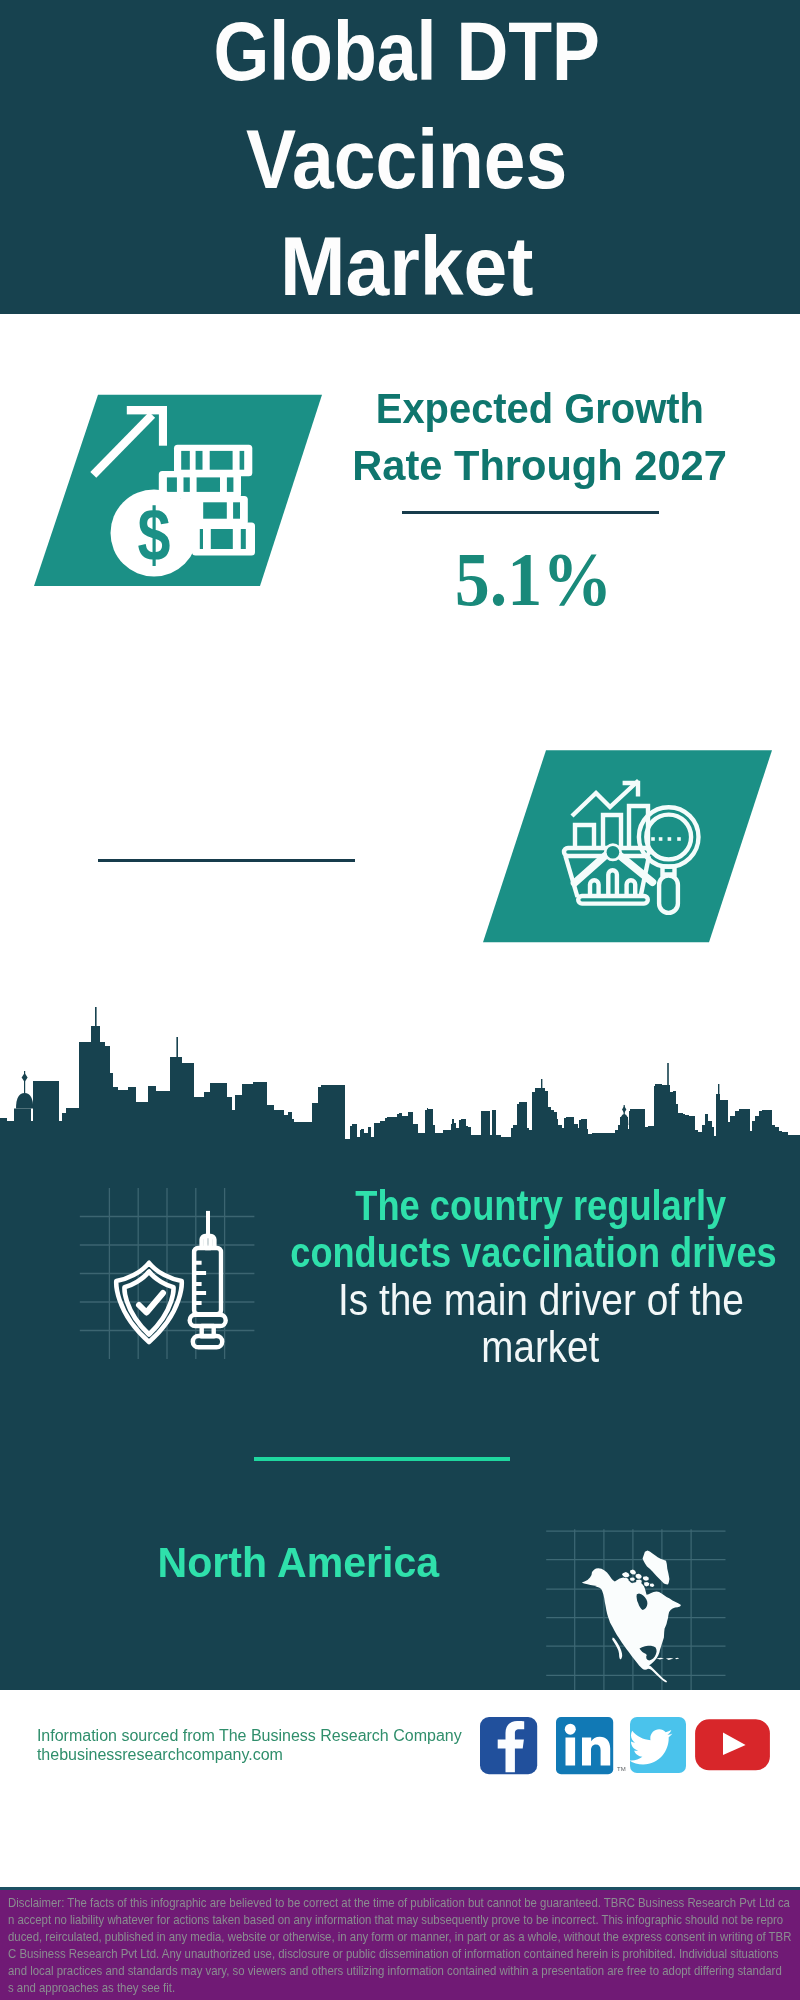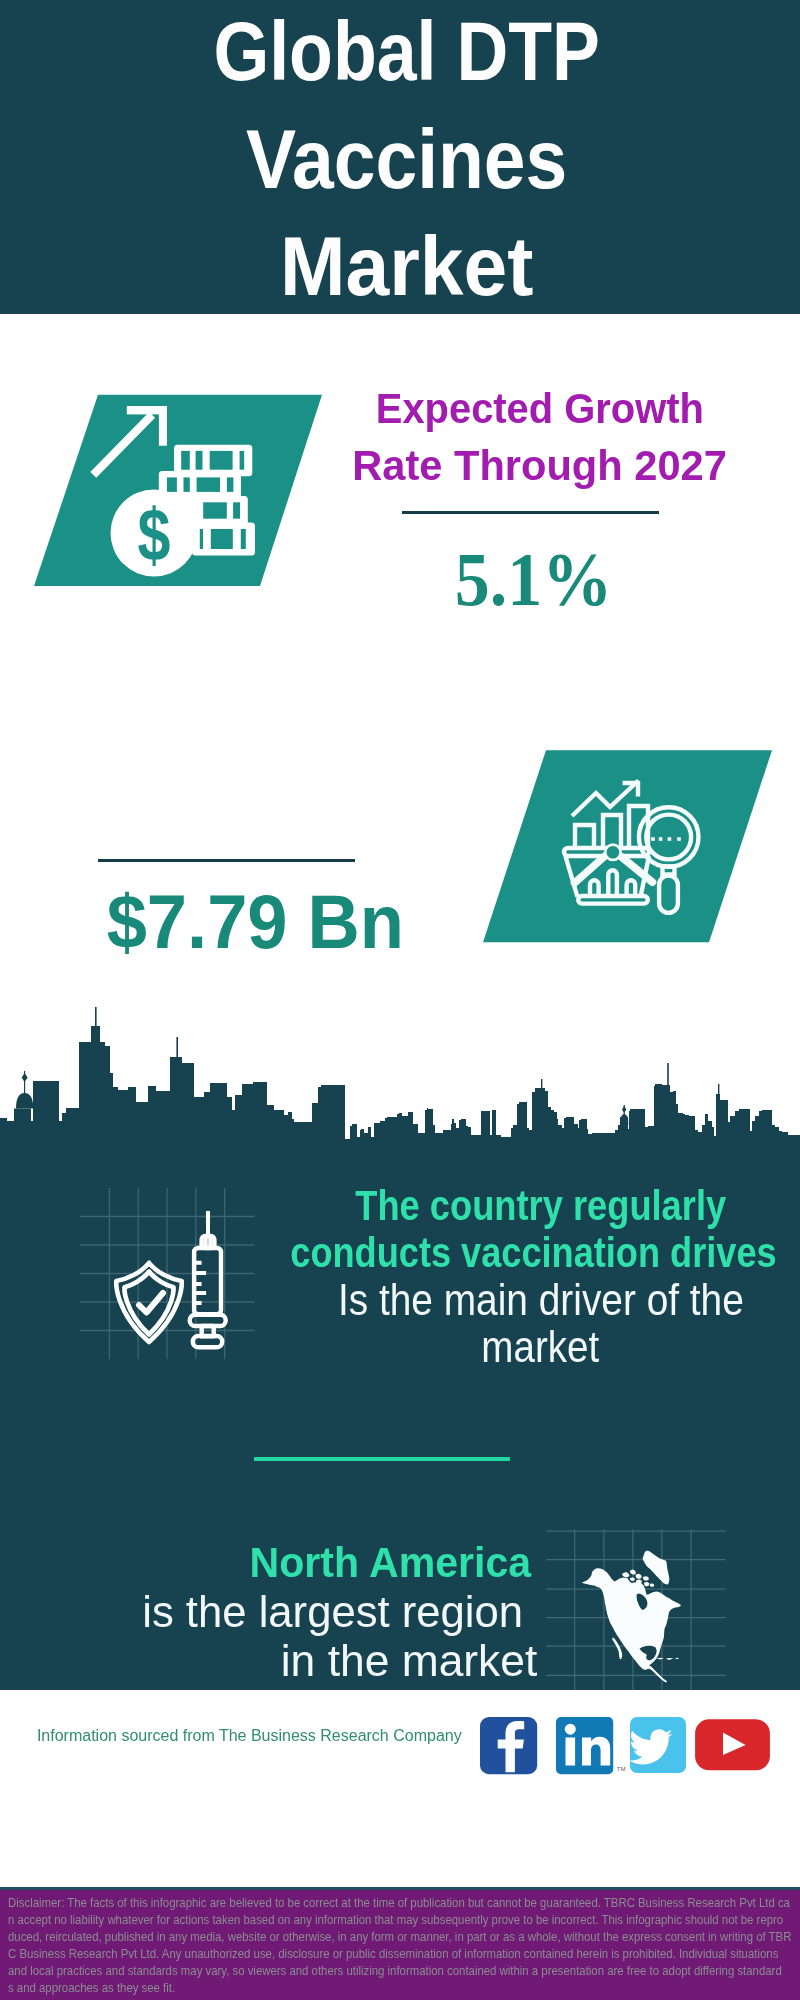--- a/index.html
+++ b/index.html
@@ -13,21 +13,21 @@
 
   
   .header { position:absolute; left:0; top:0; width:800px; height:314px; background:#17424f; }
   .title { position:absolute; left:7px; top:-2px; width:800px;
     color:#fdfdfd; font-size:83px; font-weight:700; line-height:107.6px;
     text-align:center;
   }
   .title span { display:inline-block; transform:scaleX(.864); transform-origin:center; }
 
   
-  .stat-title { position:absolute; color:#a21caf; font-weight:700; font-size:43px;
+  .stat-title { position:absolute; color:#0f766e; font-weight:700; font-size:43px;
     line-height:57.1px; text-align:center; }
   .stat-title span { display:inline-block; transform-origin:center; }
   .rule { position:absolute; background:#173c4c; height:3px; }
   .stat-value { position:absolute; color:#19897a; font-weight:700; font-size:76px;
     line-height:76px; text-align:center; }
   .stat-value span { display:inline-block; transform-origin:center; }
 
   .para { position:absolute; }
   .para svg { display:block; }
 
@@ -101,23 +101,20 @@
   <div class="stat-title" style="left:329px; top:380px; width:422px;">
     <span style="transform:scaleX(.9275)">Expected Growth</span><br>
     <span style="transform:scaleX(.9679)">Rate Through 2027</span>
   </div>
   <div class="rule" style="left:402px; top:511px; width:257px;"></div>
   <div class="stat-value" style="left:388px; top:541px; width:290px; white-space:nowrap;font-family:Liberation Serif, serif;">
     <span style="transform:scaleX(.921)">5.1%</span>
   </div>
 
   <div class="rule" style="left:98px; top:859px; width:257px;"></div>
-  <div class="stat-value" style="left:85px; top:884px; width:340px; white-space:nowrap;">
-    <span style="transform:scaleX(.951)">$7.79 Bn</span>
-  </div>
   <div class="para" style="left:460px; top:735px;">
     <svg width="320" height="220" viewBox="0 0 320 220">
       <polygon points="86,15.2 312,15.2 249,207.2 23,207.2" fill="#1b9086"></polygon>
       <g fill="none" stroke="#f4fcfb" stroke-width="4.4" stroke-linecap="butt" stroke-linejoin="miter">
         <path d="M112 81 L136 58 L150 72 L178.5 45.5"></path>
         <path d="M162.6 48 L178 48 L178 61.5"></path>
         <path d="M115 113 L115 90 L134 90 L134 113"></path>
         <path d="M143 113 L143 80 L161 80 L161 113"></path>
         <path d="M169 113 L169 71 L188 71 L188 113"></path>
         <path d="M108 113 h77 a4 4 0 0 1 0 8 h-77 a4 4 0 0 1 0 -8 z"></path>
@@ -196,23 +193,22 @@
     </g>
   </svg>
 
   <div class="dtext" style="left:275.5px; top:1182px; width:530px;">
     <div class="hi"><span style="transform:scaleX(.8637)">The country regularly</span><br><span style="transform:scaleX(.8609) translateX(-29px)">conducts vaccination drives</span></div>
     <div class="lo"><span style="transform:scaleX(.8827)">Is the main driver of the</span><br><span style="transform:scaleX(.8758)">market</span></div>
   </div>
 
   <div class="mid-divider" style="left:253.8px; top:1457px; width:256px; height:3.5px;"></div>
 
-  <div class="dtext" style="left:58px; top:1538px; width:480px;text-align:right;">
+  <div class="dtext" style="left:58px; top:1538px; width:480px;">
     <div class="hi" style="font-size:43px;line-height:48.6px"><span style="transform:scaleX(.9551)">North America</span></div>
-    <div class="lo" style="font-size:45px;line-height:49.1px"><span style="transform:scaleX(.9696) translateX(-9px)">is the largest region</span><br><span style="transform:scaleX(.9864) translateX(1px)">in the market</span></div>
   </div>
 
   <svg class="mapgrid" width="200" height="190" viewBox="0 0 200 190" style="position:absolute;left:540px;top:1520px">
     <g stroke="#3e6975" stroke-width="1.2">
       <line x1="34.7" y1="9.3" x2="34.7" y2="182.6"></line>
       <line x1="63.9" y1="9.3" x2="63.9" y2="182.6"></line>
       <line x1="92.9" y1="9.3" x2="92.9" y2="182.6"></line>
       <line x1="121.9" y1="9.3" x2="121.9" y2="182.6"></line>
       <line x1="151.1" y1="9.3" x2="151.1" y2="182.6"></line>
       <line x1="6.2" y1="11.2" x2="185.5" y2="11.2"></line>
@@ -242,20 +238,21 @@
       <path d="M61.6 37 L64.1 36.7 L65.2 38.1 L63.8 39.5 L61.3 39.2 L60.5 37.8 Z" fill="#fafdfd"></path>
       <path d="M58.8 46.2 L61 45.6 L63.3 46.2 L65.2 47.6 L66.9 49.3 L68.3 51.2 L69.2 53.4 L69.4 55.7 L68.9 58 L67.8 59.9 L66.3 61.3 L64.7 61.9 L63.3 61 L62.2 59.4 L61 57.4 L60.2 55.2 L59.2 52.9 L58.8 50.7 L58.5 48.4 Z" fill="#17424f"></path>
       <path d="M61.5 100.5 L64 99.2 L67 98.2 L70 97.8 L73 97.8 L75.8 98.4 L77.6 99.6 L78.4 101.4 L78.6 103.6 L78 106 L76.8 108.4 L75.2 110.4 L73.2 111.8 L71.2 112.4 L69.4 111.8 L68.4 110.4 L68.2 108.6 L68.8 107 L67.6 105.8 L66 105 L64.4 104 L63 102.6 L62 101.2 Z" fill="#17424f"></path>
       <path d="M78.4 110.6 L82.6 109.7 L86 110.2 L82 111.6 Z M87.9 110.6 L92.4 110 L95.5 110.6 L90.7 112 Z M97.2 110.3 L99.7 109.7 L101.1 110.6 L98 111.3 Z" fill="#fafdfd"></path>
     </g>
   </svg>
 
   <div class="footer">
     <div class="src">
       <div>Information sourced from The Business Research Company</div>
+      <div>thebusinessresearchcompany.com</div>
     </div>
     <svg class="social" width="300" height="64" viewBox="0 0 300 64" style="position:absolute;left:478px;top:25px">
       <g>
         <rect x="2" y="2" width="57.2" height="57.2" rx="9" fill="#21509c"></rect>
         <path d="M36.9 57.2 V33.6 h7.8 l1.2 -9.1 h-9 v-5.8 c0 -2.6 0.7 -4.4 4.5 -4.4 h4.8 v-8.1 c-0.8 -0.1 -3.7 -0.3 -7 -0.3 -7 0 -11.7 4.2 -11.7 12 v6.6 h-7.8 v9.1 h7.8 V57.2 Z" fill="#fbfdff"></path>
       </g>
       <g>
         <rect x="78" y="2" width="57.2" height="57.2" rx="5" fill="#1179b5"></rect>
         <rect x="87.5" y="22.5" width="9.6" height="28" fill="#ffffff"></rect>
         <circle cx="92.3" cy="14.2" r="5.5" fill="#ffffff"></circle>

